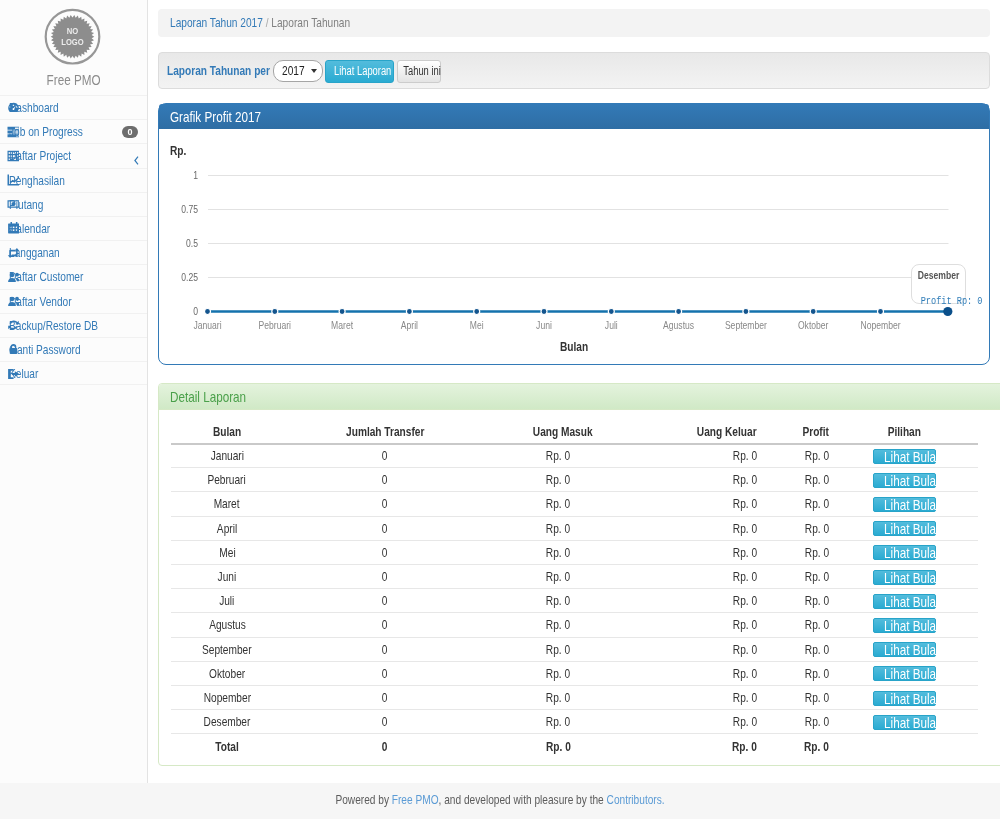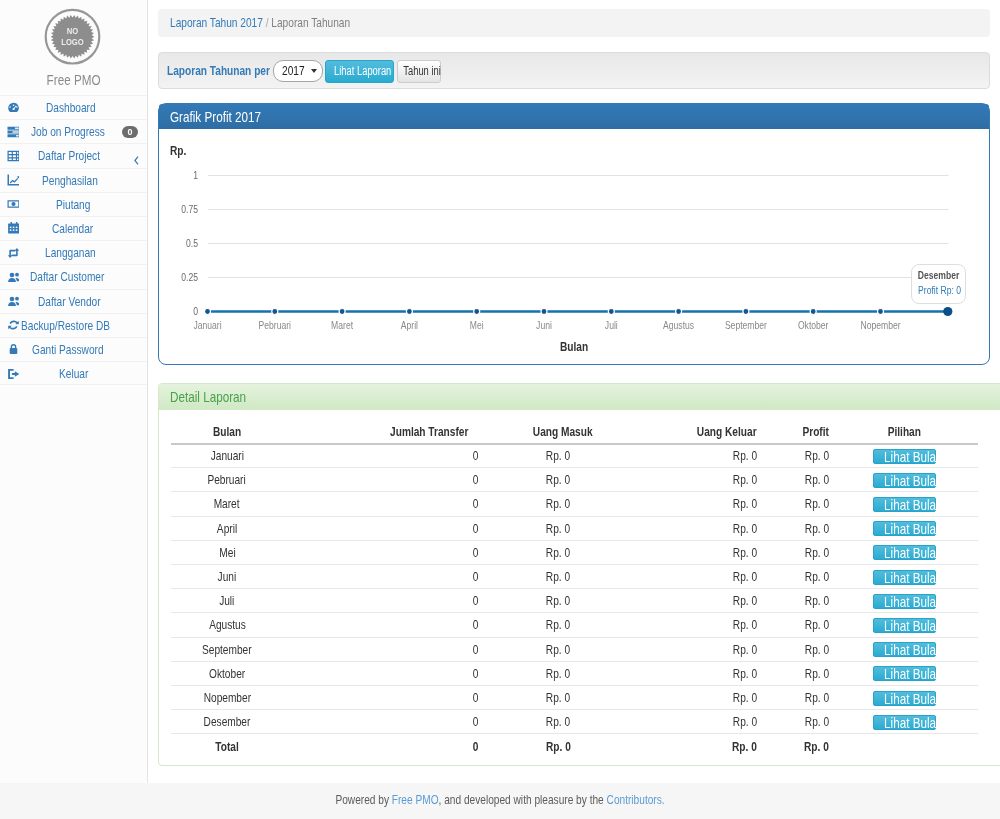--- a/index.html
+++ b/index.html
@@ -11,48 +11,48 @@
 .sr { transform-origin:100% 50%; }
 .footerbar { position:absolute; left:0; top:783px; width:1000px; height:36px; background:#f6f6f6; font-size:13px; color:#5c5c5c; text-align:center; }
 .footerbar .in { padding-top:9px; }
 .footerbar a { color:#5b9bd5; }
 .sidebar { position:absolute; left:0; top:0; width:148px; height:783px; background:#fcfcfc; border-right:1px solid #e3e3e3; }
 .logo { position:absolute; left:44px; top:7.5px; }
 .brand { position:absolute; top:71px; width:148px; text-align:center; font-size:15px; color:#8b8b8b; }
 .menu { position:absolute; top:95px; width:147px; list-style:none; }
 .menu li { border-top:1px solid #f1f1f1; height:24.2px; position:relative; }
 .menu li.last { border-bottom:1px solid #f1f1f1; }
-.menu a { display:block; font-size:13px; line-height:23px; padding-left:9px; white-space:nowrap;text-align:center; }
+.menu a { display:block; font-size:13px; line-height:23px; padding-left:9px; white-space:nowrap; }
 .menu .ic { position:absolute; left:7px; top:5.5px; }
 .badge0 { position:absolute; right:9px; top:6px; background:#6d6d6d; color:#fff; border-radius:6px; font-size:9px; font-weight:bold; width:16px; height:12px; text-align:center; line-height:12px; }
 .chev { position:absolute; right:8px; top:7px; }
 .content { position:absolute; left:158px; top:0; width:832px; }
 .breadcrumb { position:absolute; top:9px; left:0; width:832px; height:28px; background:#f3f3f3; border-radius:4px; font-size:13px; line-height:28px; padding-left:12px; color:#808080; }
 .breadcrumb .sep { color:#a8a8a8; }
 .well { position:absolute; top:52px; left:0; width:832px; height:37px; background:linear-gradient(to bottom,#e8e8e8 0,#f3f3f3 100%); border:1px solid #dcdcdc; border-radius:4px; }
 .well .lbl { position:absolute; left:8px; top:10px; font-size:13px; font-weight:bold; color:#337ab7; }
 .sel { position:absolute; left:114px; top:7px; width:50px; height:22px; background:#fff; border:1px solid #a5a5a5; border-radius:10px; font-size:13px; color:#222; line-height:19px; padding-left:8px; }
 .sel .arr { position:absolute; right:5px; top:8px; width:0; height:0; border-left:3.5px solid transparent; border-right:3.5px solid transparent; border-top:4px solid #333; }
 .btn { position:absolute; font-size:12px; border-radius:3px; text-align:center; white-space:nowrap; }
 .btn-info { background:linear-gradient(to bottom,#53bcdc 0,#2aabd2 100%); border:1px solid #28a4c9; color:#fff; }
 .btn-default { background:linear-gradient(to bottom,#fff 0,#e4e4e4 100%); border:1px solid #ccc; color:#333; }
 .b1 { left:166px; top:6.5px; width:69px; height:23px; line-height:21px; }
 .b2 { left:238px; top:6.5px; width:44px; height:23px; line-height:21px; }
 .chartpanel { position:absolute; top:103px; left:0; width:832px; height:262px; border:1px solid #337ab7; border-radius:8px; background:#fff; }
 .chartpanel .hd { height:25px; background:linear-gradient(to bottom,#337ab7 0,#2e6da4 100%); border-radius:3px 3px 0 0; color:#fff; font-size:15px; line-height:25px; padding-left:11px; }
 .tip { position:absolute; left:752px; top:159.5px; width:55px; height:40px; background:rgba(255,255,255,.95); border:1.5px solid #dedede; border-radius:8px; text-align:center; font-size:11px; }
 .tip .t1 { font-weight:bold; color:#555; margin-top:4px; }
-.tip .t2 { color:#2e7cb8; margin-top:3px; }
+.tip .t2 { color:#2e7cb8; margin-top:14px;font-family:Liberation Mono, monospace; }
 .detailpanel { position:absolute; top:383px; left:0; width:936px; height:383px; border:1px solid #d6e9c6; border-radius:4px; background:#fff; }
 .detailpanel .hd { height:26px; background:linear-gradient(to bottom,#e4f3dd 0,#d0e9c6 100%); border-bottom:1px solid #d6e9c6; border-radius:3px 3px 0 0; color:#4aa04a; font-size:15px; line-height:25px; padding-left:11px; }
 table.rpt { position:absolute; left:12px; top:37px; width:807px; border-collapse:collapse; table-layout:fixed; font-size:13px; color:#333; }
 table.rpt th { font-weight:bold; border-bottom:2px solid #c9c9c9; height:22.5px; padding:0 8px; }
 table.rpt td { border-top:1px solid #e7e7e7; height:24.2px; padding:0 8px; }
 .c1 { width:112px; text-align:center; }
-.c2 { width:204px; text-align:right; }
+.c2 { width:204px; text-align:center; }
 .c3 { width:137px; text-align:center; padding-right:10px !important; }
 .c4 { width:143px; text-align:right; padding-right:10px !important; }
 .c5 { width:72px; text-align:right; padding-right:10px !important; }
 .c6 { width:139px; text-align:center; padding-right:17px !important; }
 .btn-xs { display:inline-block; width:63px; height:15px; line-height:13px; font-size:15px; border-radius:2px; border:1px solid #28a4c9; background:linear-gradient(to bottom,#53bcdc 0,#2aabd2 100%); color:#fff; white-space:nowrap; vertical-align:middle; }
 </style>
 </head>
 <body>
 <div class="footerbar">
     <div class="in"><span class="sc">Powered by <a href="#">Free PMO</a>, and developed with pleasure by the <a href="#">Contributors.</a></span></div>

